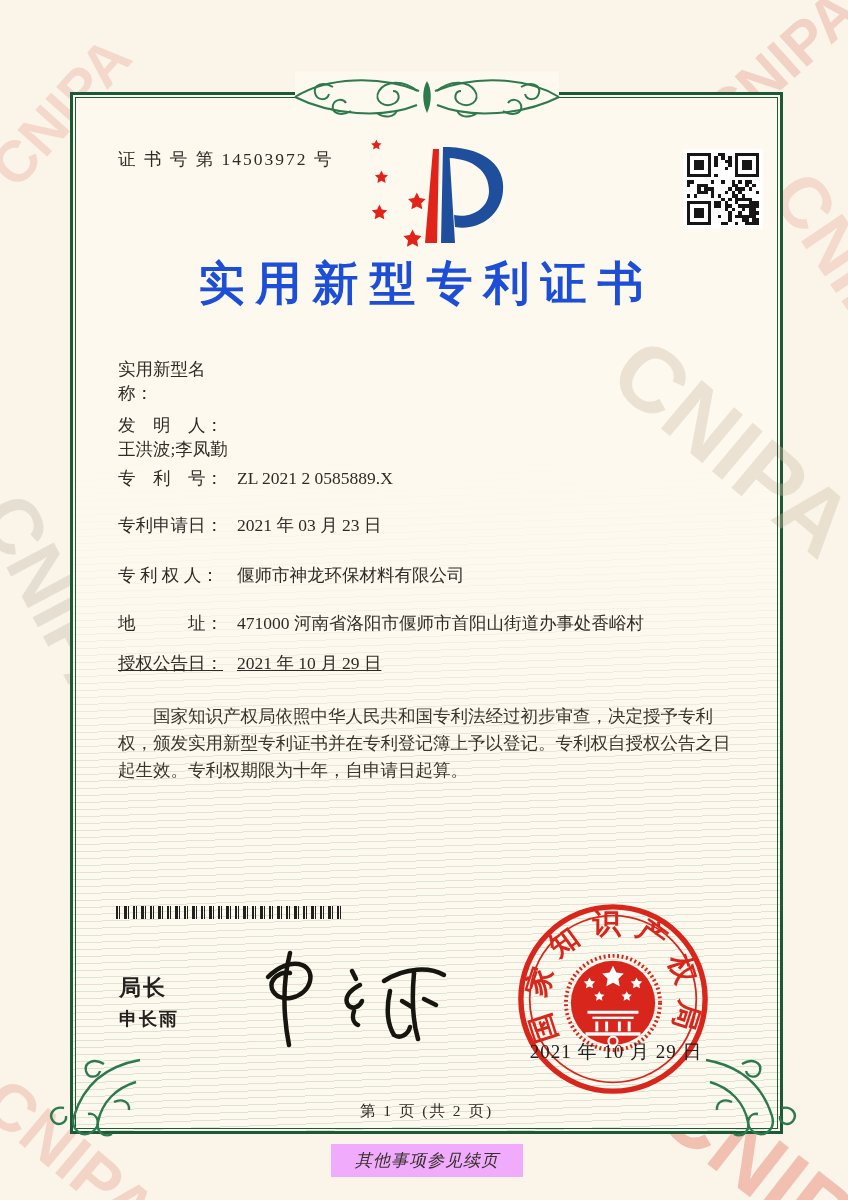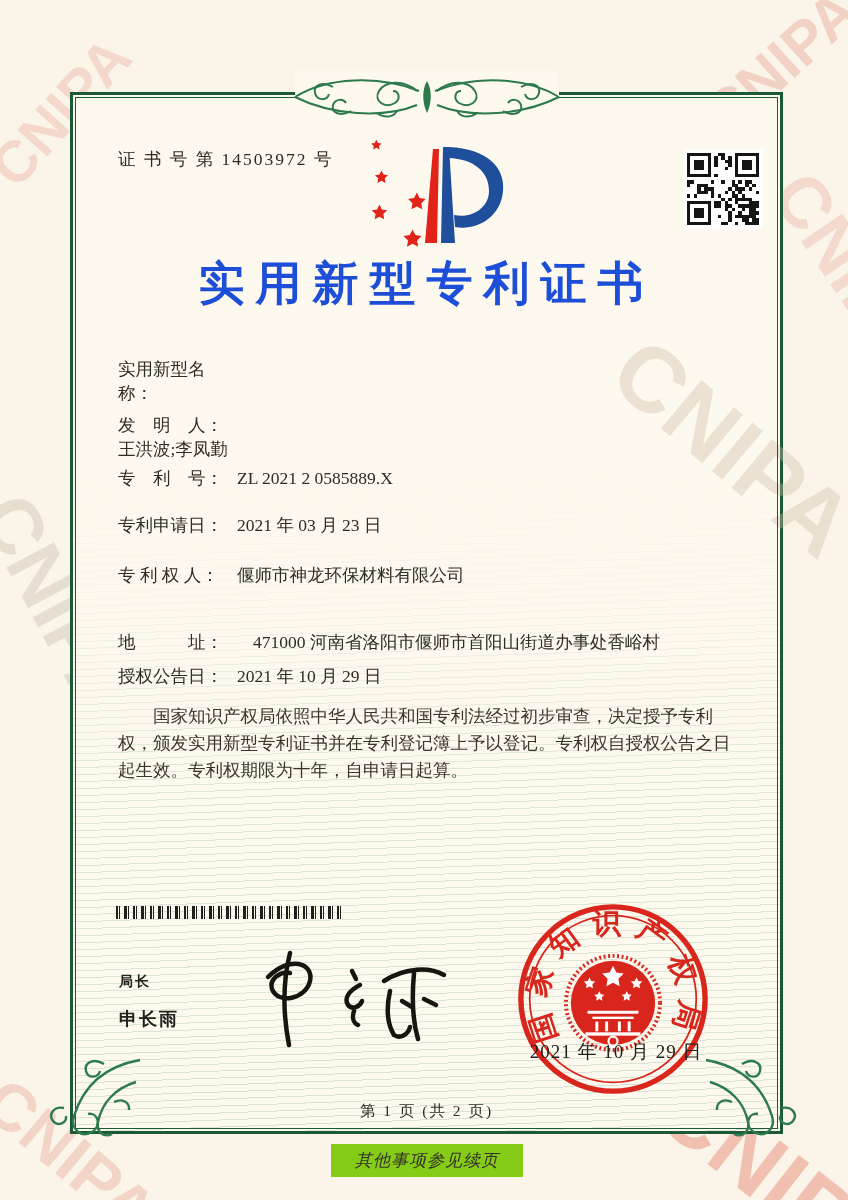--- a/index.html
+++ b/index.html
@@ -35,41 +35,41 @@
   .corner-br{left:702px;top:1054px;transform:scaleX(-1);}
   
   .certno{position:absolute;left:45px;top:52px;font-size:17.5px;color:#2e2a26;letter-spacing:2px;}
   .logo{position:absolute;left:282px;top:44px;}
   .qr{position:absolute;left:610px;top:54px;width:80px;height:80px;background:#fff;padding:4px;box-sizing:border-box;}
   .qr svg{width:100%;height:100%;display:block;}
   .title{position:absolute;left:0;right:0;top:158px;text-align:center;
          font-size:46px;font-weight:700;letter-spacing:11px;color:#1d4ed8;}
   .row{position:absolute;left:45px;display:flex;font-size:17.5px;color:#2f2b27;line-height:24px;}
   .row .lab{width:119px;flex:none;}
-  .r1{top:262px;flex-direction:column;} .r2{top:318px;flex-direction:column;} .r3{top:371px;} .r4{top:418px;} .r5{top:468px;} .r6{top:535px;gap:16px;}
-  .rgrant{top:569px;}
+  .r1{top:262px;flex-direction:column;} .r2{top:318px;flex-direction:column;} .r3{top:371px;} .r4{top:418px;} .r5{top:468px;} .r6{top:516px;}
+  .rgrant{top:556px;text-decoration:underline;}
   .grant-right{position:absolute;left:308px;top:0;display:flex;}
   .rgrant{width:628px;}
   .paras{position:absolute;left:45px;top:608px;width:629px;font-size:17.5px;line-height:27px;
          color:#3a342b;}
   .paras p{margin:0;text-indent:2em;}
   .barcode{position:absolute;left:43px;top:811px;width:226px;height:13px;
      background:repeating-linear-gradient(90deg,#20201e 0 2px,transparent 2px 3px,#20201e 3px 4px,
         transparent 4px 8px,#20201e 8px 11px,transparent 11px 12px,#20201e 12px 13px,transparent 13px 17px);}
-  .director-title{position:absolute;left:46px;top:878px;font-size:14px;font-weight:600;color:#23201d;
+  .director-title{position:absolute;left:46px;top:878px;font-size:22px;font-weight:600;color:#23201d;
        font-family:"Liberation Sans","DejaVu Sans",sans-serif;letter-spacing:2px;}
   .director-name{position:absolute;left:46px;top:912px;font-size:18px;font-weight:600;color:#23201d;
        font-family:"Liberation Sans","DejaVu Sans",sans-serif;letter-spacing:2px;}
   .signature{position:absolute;left:183px;top:852px;}
   .seal{position:absolute;left:442px;top:806px;width:196px;height:196px;}
   .seal-date{position:absolute;left:448px;top:944px;width:190px;text-align:center;
        font-size:19px;color:#24201e;letter-spacing:1px;}
   .pageinfo{position:absolute;left:0;right:0;top:998px;text-align:center;
        font-size:15.5px;color:#2f2b27;letter-spacing:2px;margin-top:8px;}
-  .contnote{position:absolute;left:331px;top:1144px;width:192px;height:33px;background:#84cc16;
+  .contnote{position:absolute;left:331px;top:1144px;width:192px;height:33px;background:#f0abfc;
        z-index:2;display:flex;align-items:center;justify-content:center;
        font-size:17px;font-style:italic;color:#35302a;letter-spacing:1px;}
 </style>
 </head>
 <body>
 
 <div class="wm wm1">CNIPA</div>
 <div class="wm wm2">CNIPA</div>
 <div class="wm wm3">CNIPA</div>
 <div class="wm wm4">CNIPA</div>

